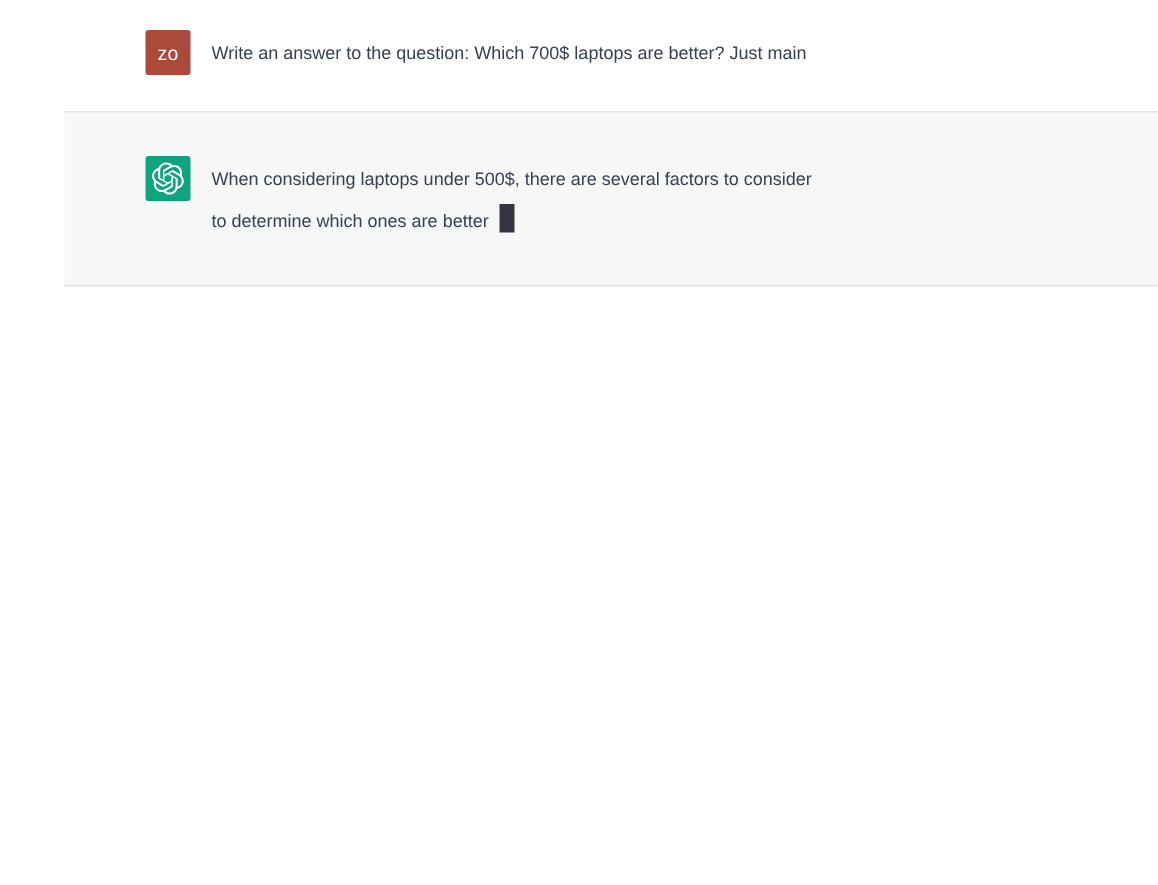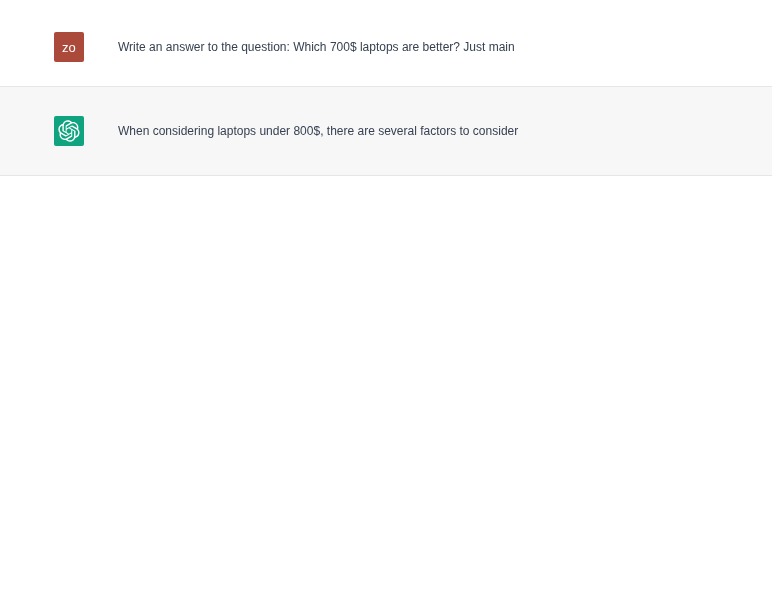--- a/index.html
+++ b/index.html
@@ -13,23 +13,24 @@
     font-family: "Liberation Sans", "DejaVu Sans", sans-serif;
     color: #374151;
     overflow: hidden;
   }
   .chat {
     width: 772px;
   }
   .msg-row {
     display: flex;
     align-items: flex-start;
-    gap: 34px;
-    padding: 32px 60px 24px 54px;
+    gap: 14px;
+    padding: 20px 60px 24px 54px;
     box-sizing: border-box;
+    margin-left: 43px;
   }
   .msg-row.user {
     background: #ffffff;
   }
   .msg-row.assistant {
     background: #f7f7f8;
     border-top: 1px solid #e6e6e7;
     border-bottom: 1px solid #e6e6e7;
     padding-top: 29px;
     padding-bottom: 29px;
@@ -91,19 +92,22 @@
 
   <div class="msg-row assistant">
     <div class="avatar assistant-avatar" style="background-color: rgb(16, 163, 127);">
       <span>
         <svg viewBox="0 0 41 41" fill="#ffffff" xmlns="http://www.w3.org/2000/svg" aria-hidden="true">
           <path d="M37.5324 16.8707C37.9808 15.5241 38.1363 14.0974 37.9886 12.6859C37.8409 11.2744 37.3934 9.91076 36.676 8.68622C35.6126 6.83404 33.9882 5.3676 32.0373 4.4985C30.0864 3.62941 27.9098 3.40259 25.8215 3.85078C24.8796 2.7893 23.7219 1.94125 22.4257 1.36341C21.1295 0.785575 19.7249 0.491269 18.3058 0.500197C16.1708 0.495044 14.0893 1.16803 12.3614 2.42214C10.6335 3.67624 9.34853 5.44666 8.6917 7.47815C7.30085 7.76286 5.98686 8.3414 4.8377 9.17505C3.68854 10.0087 2.73073 11.0782 2.02839 12.312C0.956464 14.1591 0.498905 16.2988 0.721698 18.4228C0.944492 20.5467 1.83612 22.5449 3.268 24.1293C2.81966 25.4759 2.66413 26.9026 2.81182 28.3141C2.95951 29.7256 3.40701 31.0892 4.12437 32.3138C5.18791 34.1659 6.8123 35.6322 8.76321 36.5013C10.7141 37.3704 12.8907 37.5973 14.9789 37.1492C15.9208 38.2107 17.0786 39.0587 18.3747 39.6366C19.6709 40.2144 21.0755 40.5087 22.4946 40.4998C24.6307 40.5054 26.7133 39.8321 28.4418 38.5772C30.1704 37.3223 31.4556 35.5506 32.1119 33.5179C33.5027 33.2332 34.8167 32.6547 35.9659 31.821C37.115 30.9874 38.0728 29.9178 38.7752 28.684C39.8458 26.8371 40.3023 24.6979 40.0789 22.5748C39.8556 20.4517 38.9639 18.4544 37.5324 16.8707ZM22.4978 37.8849C20.7443 37.8874 19.0459 37.2733 17.6994 36.1501C17.7601 36.117 17.8666 36.0586 17.936 36.0161L25.9004 31.4156C26.1003 31.3019 26.2663 31.137 26.3813 30.9378C26.4964 30.7386 26.5563 30.5124 26.5549 30.2825V19.0542L29.9213 20.998C29.9389 21.0068 29.9541 21.0198 29.9656 21.0359C29.977 21.052 29.9842 21.0707 29.9867 21.0902V30.3889C29.9842 32.375 29.1946 34.2791 27.7909 35.6841C26.3872 37.0892 24.4838 37.8806 22.4978 37.8849ZM6.39227 31.0064C5.51397 29.4888 5.19742 27.7107 5.49804 25.9832C5.55718 26.0187 5.66048 26.0818 5.73461 26.1244L13.699 30.7248C13.8975 30.8408 14.1233 30.902 14.3532 30.902C14.583 30.902 14.8088 30.8408 15.0073 30.7248L24.731 25.1103V28.9979C24.7321 29.0177 24.7283 29.0376 24.7199 29.0556C24.7115 29.0736 24.6988 29.0893 24.6829 29.1012L16.6317 33.7497C14.9096 34.7416 12.8643 35.0097 10.9447 34.4954C9.02506 33.9811 7.38785 32.7263 6.39227 31.0064ZM4.29707 13.6194C5.17156 12.0998 6.55279 10.9364 8.19885 10.3327C8.19885 10.4013 8.19491 10.5228 8.19491 10.6071V19.808C8.19351 20.0378 8.25334 20.2638 8.36823 20.4629C8.48312 20.6619 8.64893 20.8267 8.84863 20.9404L18.5723 26.5542L15.206 28.4979C15.1894 28.5089 15.1703 28.5155 15.1505 28.5173C15.1307 28.5191 15.1107 28.516 15.0924 28.5082L7.04046 23.8557C5.32135 22.8601 4.06716 21.2235 3.55289 19.3046C3.03862 17.3858 3.30624 15.3413 4.29707 13.6194ZM31.955 20.0556L22.2312 14.4411L25.5976 12.4981C25.6142 12.4872 25.6333 12.4805 25.6531 12.4787C25.6729 12.4769 25.6928 12.4801 25.7111 12.4879L33.7631 17.1364C34.9967 17.849 36.0017 18.8982 36.6606 20.1613C37.3194 21.4244 37.6047 22.849 37.4832 24.2684C37.3617 25.6878 36.8382 27.0432 35.9743 28.1759C35.1103 29.3086 33.9415 30.1717 32.6047 30.6641C32.6047 30.5947 32.6047 30.4733 32.6047 30.3889V21.188C32.6066 20.9586 32.5474 20.7328 32.4332 20.5338C32.319 20.3348 32.154 20.1698 31.955 20.0556ZM35.3055 15.0128C35.2464 14.9765 35.1431 14.9142 35.069 14.8717L27.1045 10.2712C26.906 10.1554 26.6803 10.0943 26.4504 10.0943C26.2206 10.0943 25.9948 10.1554 25.7963 10.2712L16.0726 15.8858V11.9982C16.0715 11.9783 16.0753 11.9585 16.0837 11.9405C16.0921 11.9225 16.1048 11.9068 16.1207 11.8949L24.1719 7.25025C25.4053 6.53903 26.8158 6.19376 28.2383 6.25482C29.6608 6.31589 31.0364 6.78077 32.2044 7.59508C33.3723 8.40939 34.2842 9.53945 34.8334 10.8531C35.3826 12.1667 35.5464 13.6095 35.3055 15.0128ZM14.2424 21.9419L10.8752 19.9981C10.8576 19.9893 10.8423 19.9763 10.8309 19.9602C10.8195 19.9441 10.8122 19.9254 10.8098 19.9058V10.6071C10.8107 9.18295 11.2173 7.78848 11.9819 6.58696C12.7466 5.38544 13.8377 4.42659 15.1275 3.82264C16.4173 3.21869 17.8524 2.99464 19.2649 3.1767C20.6775 3.35876 22.0089 3.93941 23.1034 4.85067C23.0427 4.88379 22.937 4.94215 22.8668 4.98473L14.9024 9.58517C14.7025 9.69878 14.5366 9.86356 14.4215 10.0626C14.3065 10.2616 14.2466 10.4877 14.2479 10.7175L14.2424 21.9419ZM16.071 17.9991L20.4018 15.4978L24.7325 17.9975V22.9985L20.4018 25.4983L16.071 22.9985V17.9991Z"></path>
         </svg>
       </span>
     </div>
     <div class="msg-text">
-      <div class="msg-line">When considering laptops under 800$, there are several factors to consider</div>
+      <div class="msg-line">When considering laptops under 500$, there are several factors to consider</div>
+      <div class="msg-line">
+        <span>to determine which ones are better</span><span class="stream-cursor"></span>
+      </div>
     </div>
   </div>
 
   <div class="spacer"></div>
 
 </div>
 
 </body></html>

